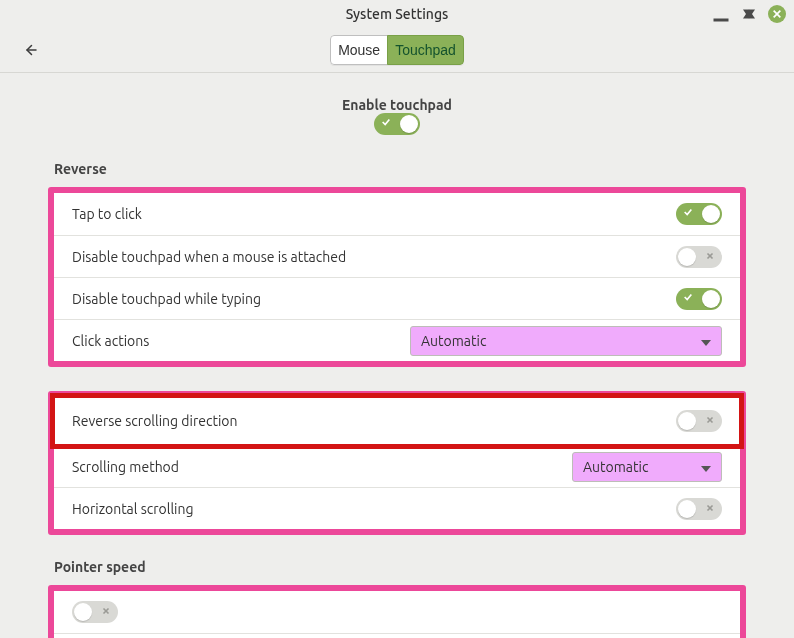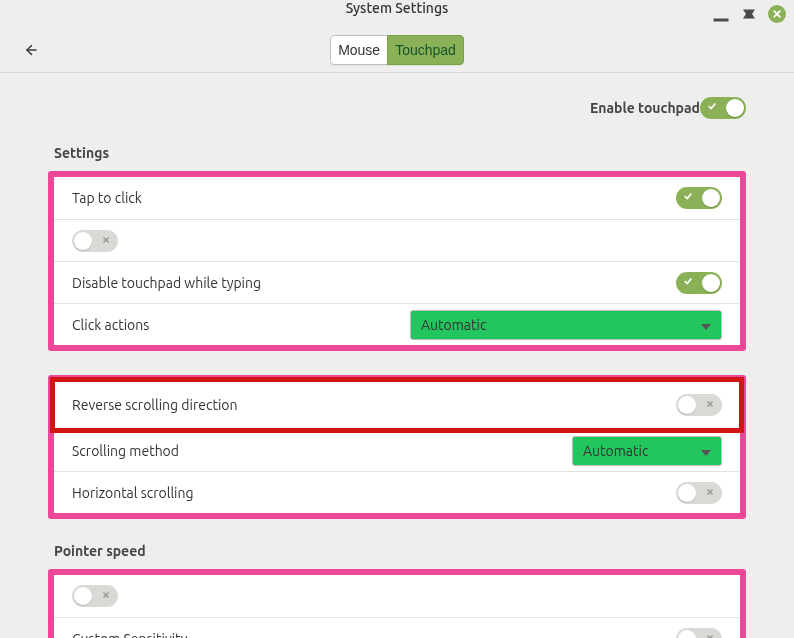--- a/index.html
+++ b/index.html
@@ -10,21 +10,21 @@
     background: #eeeeec;
     font-family: "Ubuntu", "Noto Sans", "Segoe UI", Arial, sans-serif;
     font-size: 14px;
     color: #3c3c3c;
     overflow: hidden;
   }
   .topbar {
     position: relative;
     height: 28px;
     display: flex;
-    align-items: flex-start;
+    align-items: center;
     justify-content: center;
   }
   .title { color:#333; font-size:14px; font-weight:500; }
   .window-controls {
     position: absolute;
     right: 8px; top: 0;
     height: 28px;
     display: flex;
     align-items: center;
     gap: 10px;
@@ -68,22 +68,23 @@
   .seg button:last-child{ border-radius:0 4px 4px 0; margin-left:-1px;}
   .seg button.active{
     background:#8bb158;
     border-color:#79a047;
     color:#14532d;
   }
   .divider { height:1px; background:#d7d7d3; width:100%; }
 
   .content { padding: 24px 48px 0; }
   .enable-row {
-    display:flex; justify-content:flex-end; align-items:center;
+    display:flex; justify-content:center; align-items:center;
     margin-bottom: 26px;
+    flex-direction: column;
   }
   .enable-row .lbl { font-weight:700; color:#444; }
   .section-title { font-weight:700; color:#444; margin:0 0 10px 6px; }
 
   .group {
     background:#fff;
     border:6px solid #ec4899;
     border-radius:3px;
     margin-bottom:24px;
   }
@@ -118,21 +119,21 @@
     font-size:10px;
     color:#fff;
   }
   .tgl.on .mark{ left:7px; top:4px;}
   .tgl.off .mark{ right:7px; top:5px; color:#9a9a96;}
   .tgl.on .mark svg,.tgl.off .mark svg{width:10px;height:10px; display:block;}
 
   
   .dd {
     border:1px solid #bdbdb8;
-    background:#22c55e;
+    background:#f0abfc;
     height:30px;
     border-radius:3px;
     display:flex; align-items:center; justify-content:space-between;
     padding:0 10px;
     color:#333;
     font-size:14px;
   }
   .dd .chev{ margin-left:20px;}
   .dd.wide{ width:312px; }
   .dd.narrow{ width:150px; }
@@ -192,34 +193,35 @@
     <div class="tgl on">
       <span class="mark">
           <svg viewBox="0 0 12 12">
             <polyline points="2,6 5,9 10,3" fill="none" stroke="#fff" stroke-width="2"></polyline>
           </svg>
         </span>
       <div class="knob"></div>
     </div>
   </div>
 
-  <div class="section-title">Settings</div>
+  <div class="section-title">Reverse</div>
   <div class="group">
     <div class="row">
       <span class="lbl">Tap to click</span>
       <div class="tgl on">
         <span class="mark">
             <svg viewBox="0 0 12 12">
               <polyline points="2,6 5,9 10,3" fill="none" stroke="#fff" stroke-width="2"></polyline>
             </svg>
           </span>
         <div class="knob"></div>
       </div>
     </div>
     <div class="row">
+      <span class="lbl">Disable touchpad when a mouse is attached</span>
       <div class="tgl off">
         <span class="mark">
             <svg viewBox="0 0 12 12">
               <line x1="3" y1="3" x2="9" y2="9" stroke="#9a9a96" stroke-width="2"></line>
               <line x1="9" y1="3" x2="3" y2="9" stroke="#9a9a96" stroke-width="2"></line>
             </svg>
           </span>
         <div class="knob"></div>
       </div>
     </div>

